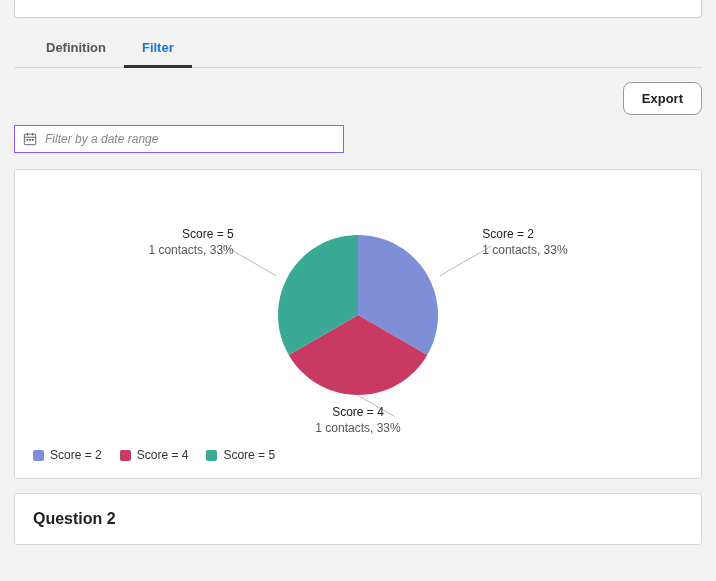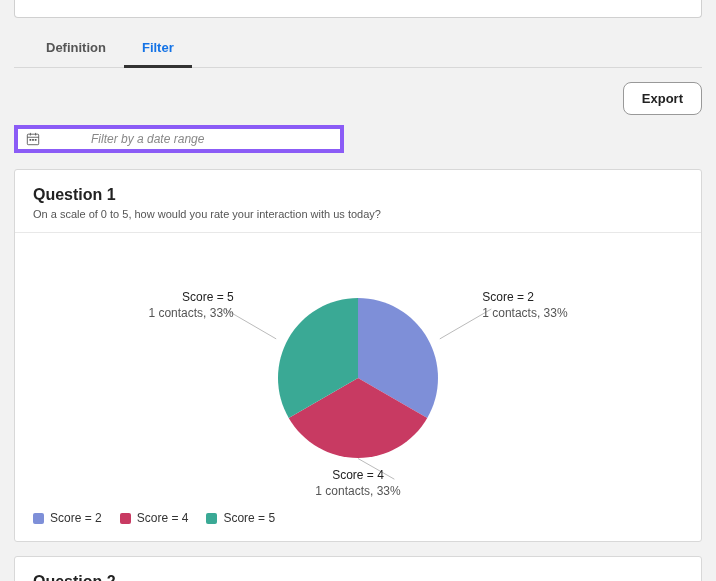--- a/index.html
+++ b/index.html
@@ -64,26 +64,25 @@
     cursor: pointer;
     color: #222;
   }
   .filter-row {
     margin-bottom: 16px;
   }
   .filter-input {
     display: inline-flex;
     align-items: center;
     background: #fff;
-    border: 4px solid #8b5cf6;
+    border: 1px solid #8b5cf6;
     height: 28px;
     width: 330px;
     padding: 0 8px;
     cursor: text;
-    gap: 43px;
   }
   .filter-input .cal-icon {
     width: 14px; height: 14px;
     margin-right: 8px;
     color: #555;
     flex-shrink: 0;
   }
   .filter-input span {
     color: #888;
     font-style: italic;
@@ -187,24 +186,20 @@
         <line x1="11" y1="1" x2="11" y2="4" stroke="currentColor"></line>
         <rect x="4" y="8" width="2" height="2" fill="currentColor"></rect>
         <rect x="7" y="8" width="2" height="2" fill="currentColor"></rect>
         <rect x="10" y="8" width="2" height="2" fill="currentColor"></rect>
       </svg>
       <span>Filter by a date range</span>
     </div>
   </div>
 
   <div class="card">
-    <div class="card-header">
-      <div class="card-title">Question 1</div>
-      <div class="card-sub">On a scale of 0 to 5, how would you rate your interaction with us today?</div>
-    </div>
     <div class="chart-area">
       <div class="pie-wrap">
         <svg class="leader" preserveAspectRatio="none">
           <line x1="63.5%" y1="33%" x2="72%" y2="20%" stroke="#bbb"></line>
           <line x1="36.5%" y1="33%" x2="28%" y2="20%" stroke="#bbb"></line>
           <line x1="50%" y1="85%" x2="56%" y2="94%" stroke="#bbb"></line>
         </svg>
         <svg class="pie-svg" viewBox="-1 -1 2 2">
 
           <path d="M0 0 L0 -1 A1 1 0 0 1 0.8660 0.5 Z" fill="#7e8fd8"></path>

